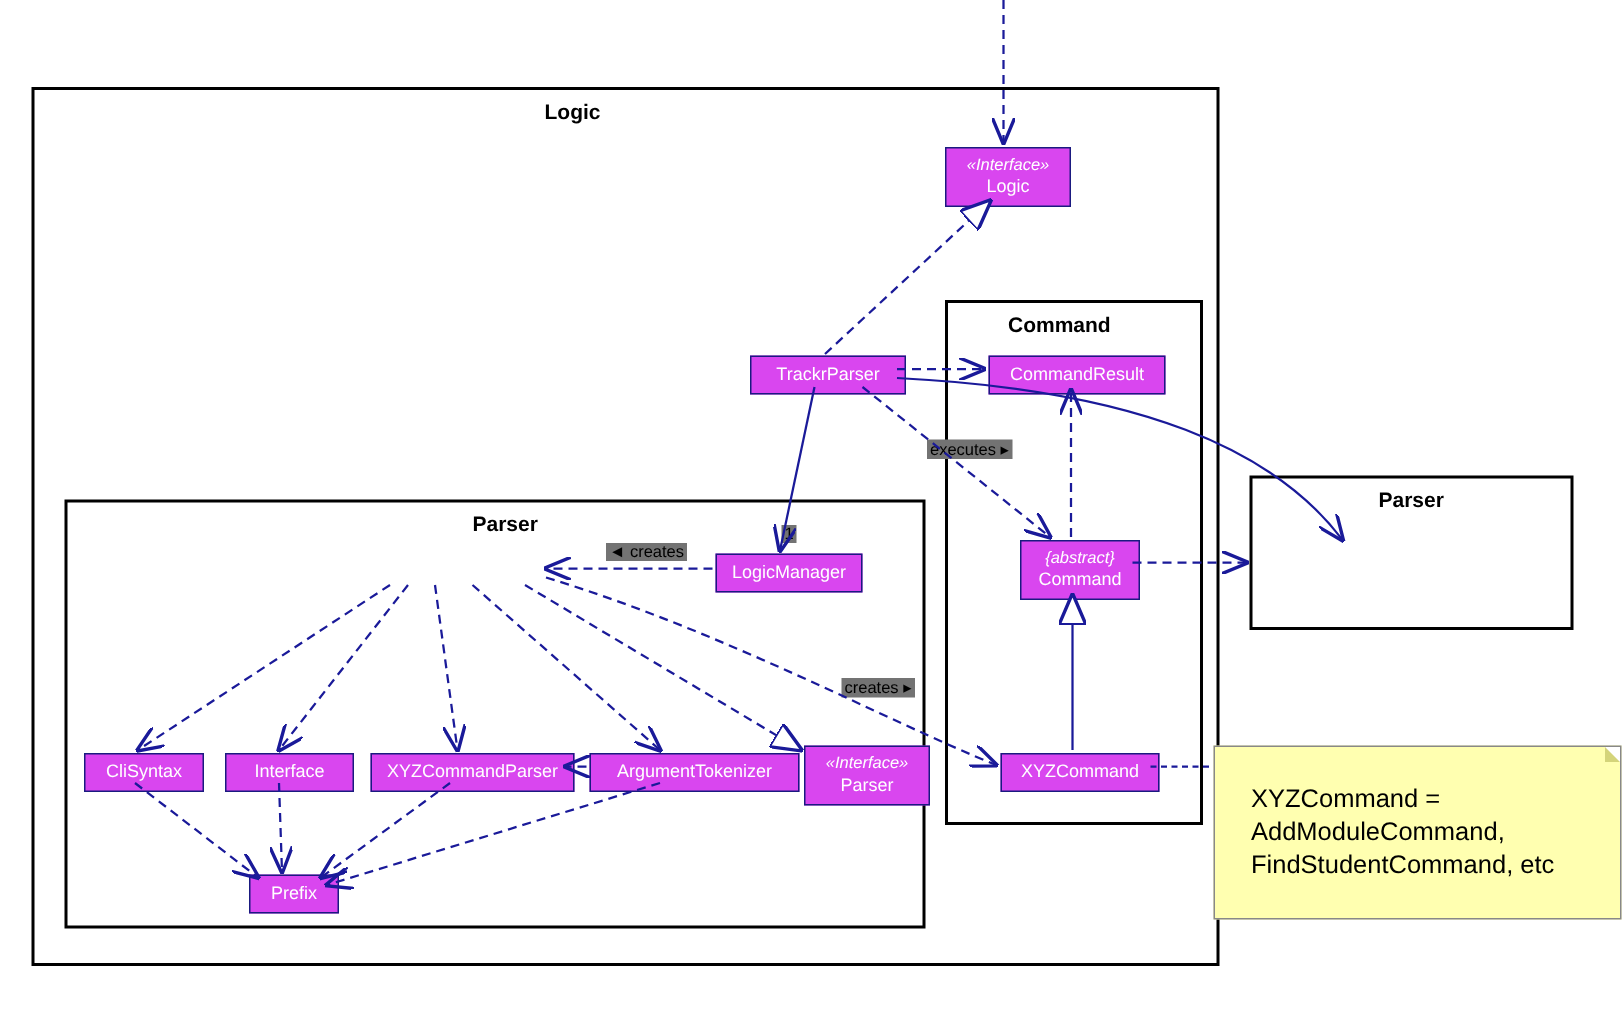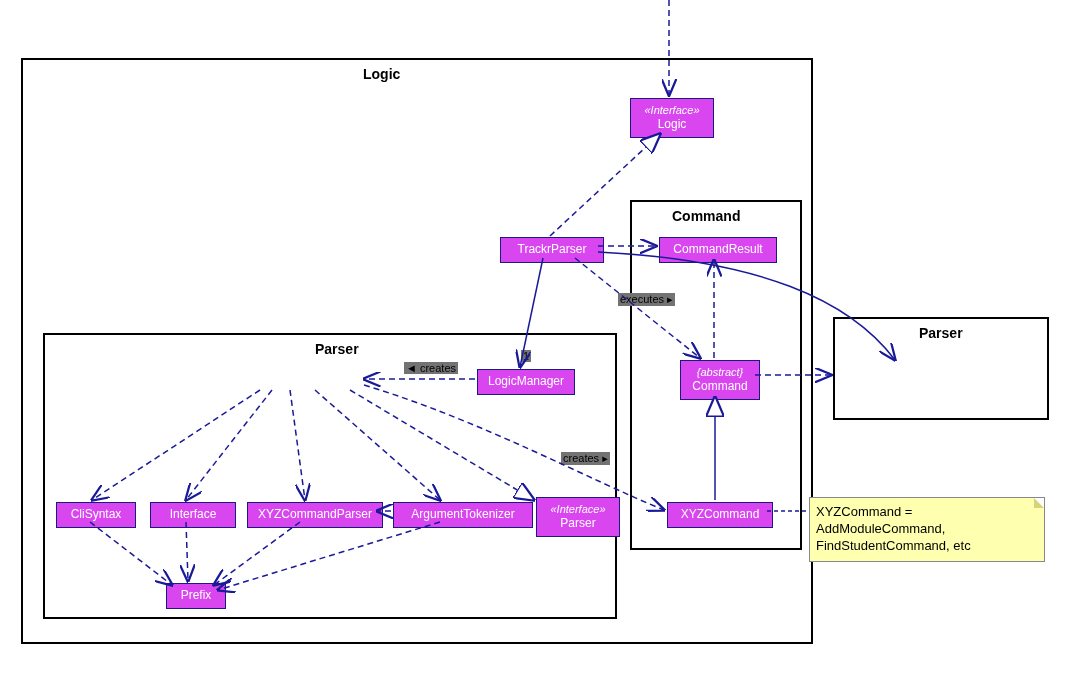--- a/index.html
+++ b/index.html
@@ -1,21 +1,21 @@
 <!DOCTYPE html>
 <html><head>
 <meta charset="utf-8">
 <style>
 body{margin:0;font-family:Arial,sans-serif;font-size:12px;background:#fff}
 .canvas{position:relative;width:1081px;height:675px}
 .pkg{position:absolute;border:2px solid #000;background:transparent}
 .pkg-title{position:absolute;font-weight:bold;font-size:14px}
 .box{position:absolute;background:#d946ef;color:#fff;padding:4px 8px;text-align:center;border:1px solid #1a1a80;line-height:1.3}
 .box .stereotype{font-style:italic;font-size:11px}
-.note{position:absolute;background:#ffffb0;border:1px solid #888;padding:6px;font-size:13px;line-height:1.3}
+.note{position:absolute;background:#ffffb0;border:1px solid #888;padding:24px;font-size:17px;line-height:1.3}
 .note::after{content:"";position:absolute;top:0;right:0;width:0;height:0;border-left:10px solid #d4d47a;border-top:10px solid #fff}
 .lbl{position:absolute;font-size:11px;background:#737373;padding:0 2px}
 svg{position:absolute;top:0;left:0;pointer-events:none}
 </style>
 </head>
 <body>
 
 <div class="canvas">
 
   <div class="pkg" style="left:21px;top:58px;width:788px;height:582px">

